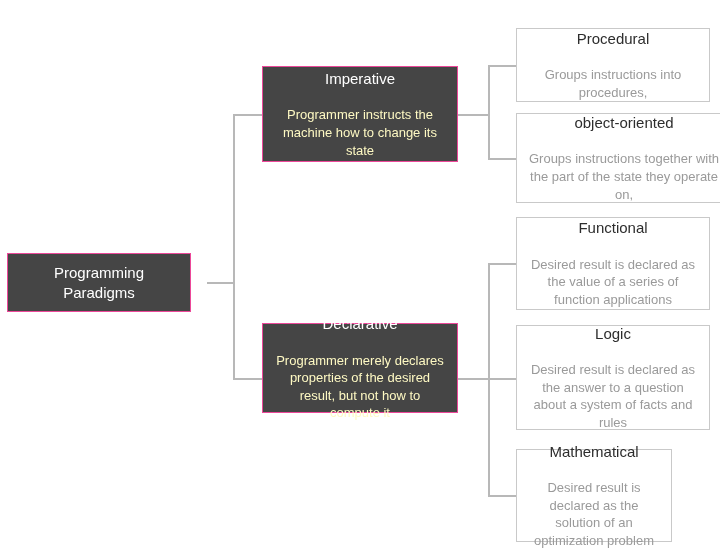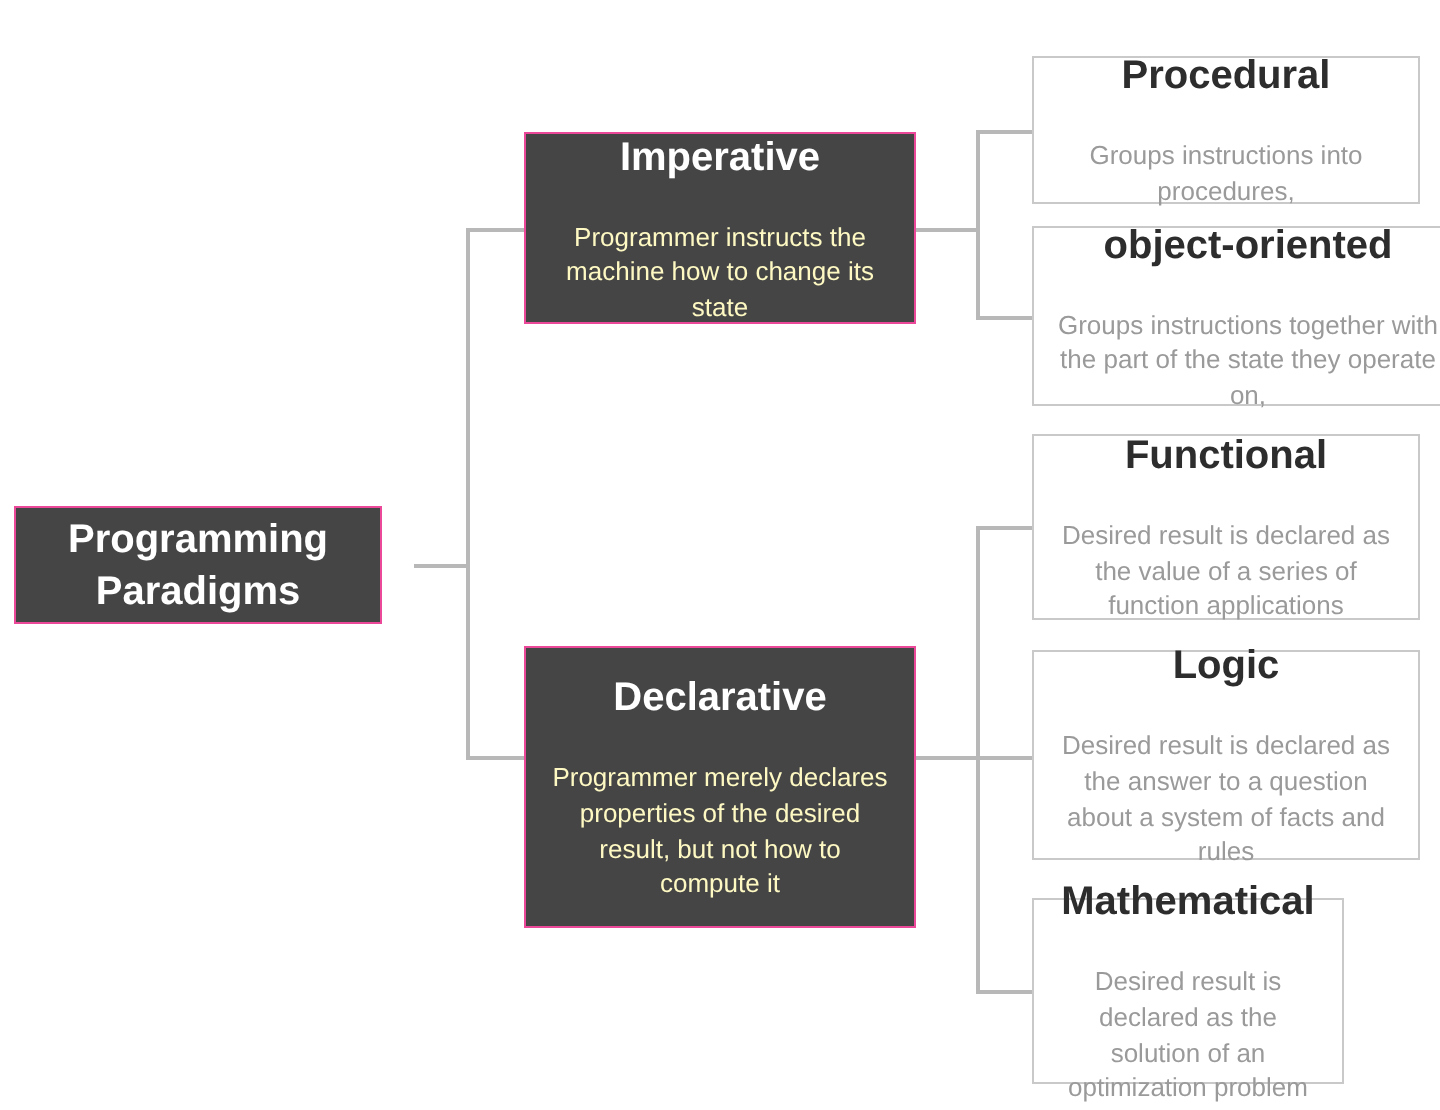--- a/index.html
+++ b/index.html
@@ -27,22 +27,22 @@
   }
   .node-dark {
     background: #454545;
     border: 1px solid #ec4899;
   }
   .node-light {
     background: #ffffff;
     border: 1px solid #c9c9c9;
   }
   .node-title {
-    font-weight: bold;
-    font-size: 20px;
+    font-weight: normal;
+    font-size: 15px;
     line-height: 1.3;
     white-space: pre-line;
   }
   .node-dark .node-title { color: #ffffff; }
   .node-light .node-title { color: #2d2d2d; }
   .node-desc {
     font-size: 13px;
     line-height: 1.35;
     margin-top: 18px;
   }
@@ -52,21 +52,21 @@
   .line {
     position: absolute;
     background: #b8b8b8;
   }
   .h-line { height: 1.5px; }
   .v-line { width: 1.5px; }
 
   
   #root          { left: 7px;   top: 253px; width: 184px; height: 59px; }
   #imperative    { left: 262px; top: 66px;  width: 196px; height: 96px; }
-  #declarative   { left: 262px; top: 323px; width: 196px; height: 141px; }
+  #declarative   { left: 262px; top: 323px; width: 196px; height: 90px; }
   #procedural    { left: 516px; top: 28px;  width: 194px; height: 74px; }
   #objectoriented{ left: 516px; top: 113px; width: 216px; height: 90px; }
   #functional    { left: 516px; top: 217px; width: 194px; height: 93px; }
   #logic         { left: 516px; top: 325px; width: 194px; height: 105px; }
   #mathematical  { left: 516px; top: 449px; width: 156px; height: 93px; }
 </style>
 </head>
 <body>
 
 <div class="canvas">

